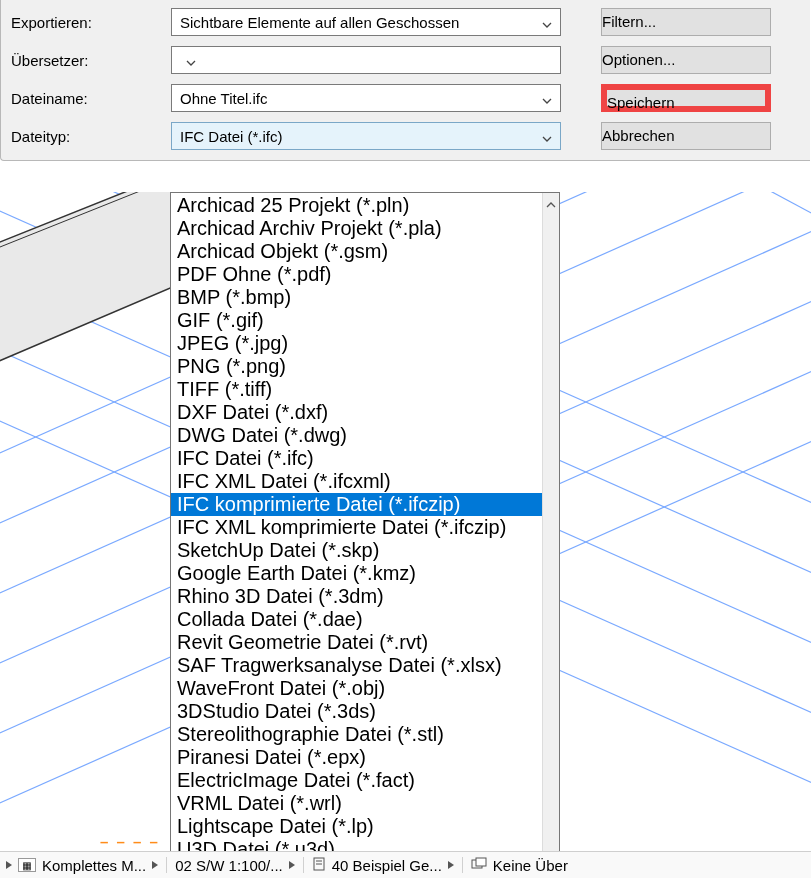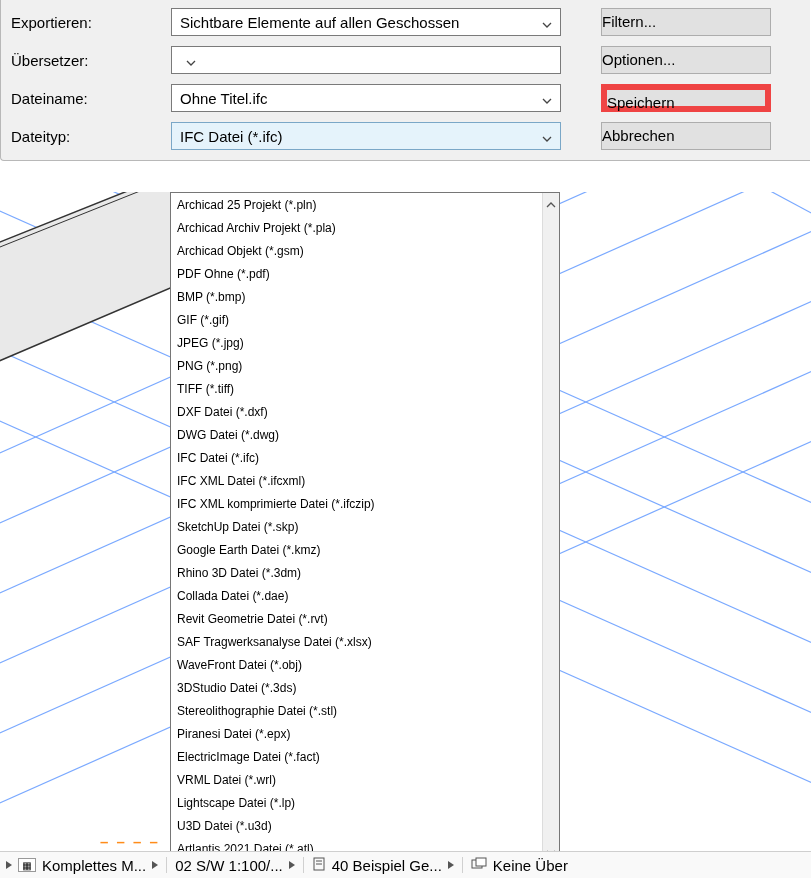--- a/index.html
+++ b/index.html
@@ -95,21 +95,21 @@
       border: 1px solid #767676;
       display: flex;
     }
     .ddlist .items {
       flex: 1;
       overflow: hidden;
       padding: 1px 0;
     }
     .ddlist .item {
       padding: 1px 6px;
-      font-size: 12px;
+      font-size: 20px;
       line-height: 21px;
       white-space: nowrap;
       cursor: pointer;
     }
     .ddlist .item.sel {
       background: #0078d7;
       color: #fff;
     }
     .ddlist .sb {
       width: 17px;
@@ -259,20 +259,21 @@
       <div class="item">PDF Ohne (*.pdf)</div>
       <div class="item">BMP (*.bmp)</div>
       <div class="item">GIF (*.gif)</div>
       <div class="item">JPEG (*.jpg)</div>
       <div class="item">PNG (*.png)</div>
       <div class="item">TIFF (*.tiff)</div>
       <div class="item">DXF Datei (*.dxf)</div>
       <div class="item">DWG Datei (*.dwg)</div>
       <div class="item">IFC Datei (*.ifc)</div>
       <div class="item">IFC XML Datei (*.ifcxml)</div>
+      <div class="item sel">IFC komprimierte Datei (*.ifczip)</div>
       <div class="item">IFC XML komprimierte Datei (*.ifczip)</div>
       <div class="item">SketchUp Datei (*.skp)</div>
       <div class="item">Google Earth Datei (*.kmz)</div>
       <div class="item">Rhino 3D Datei (*.3dm)</div>
       <div class="item">Collada Datei (*.dae)</div>
       <div class="item">Revit Geometrie Datei (*.rvt)</div>
       <div class="item">SAF Tragwerksanalyse Datei (*.xlsx)</div>
       <div class="item">WaveFront Datei (*.obj)</div>
       <div class="item">3DStudio Datei (*.3ds)</div>
       <div class="item">Stereolithographie Datei (*.stl)</div>

